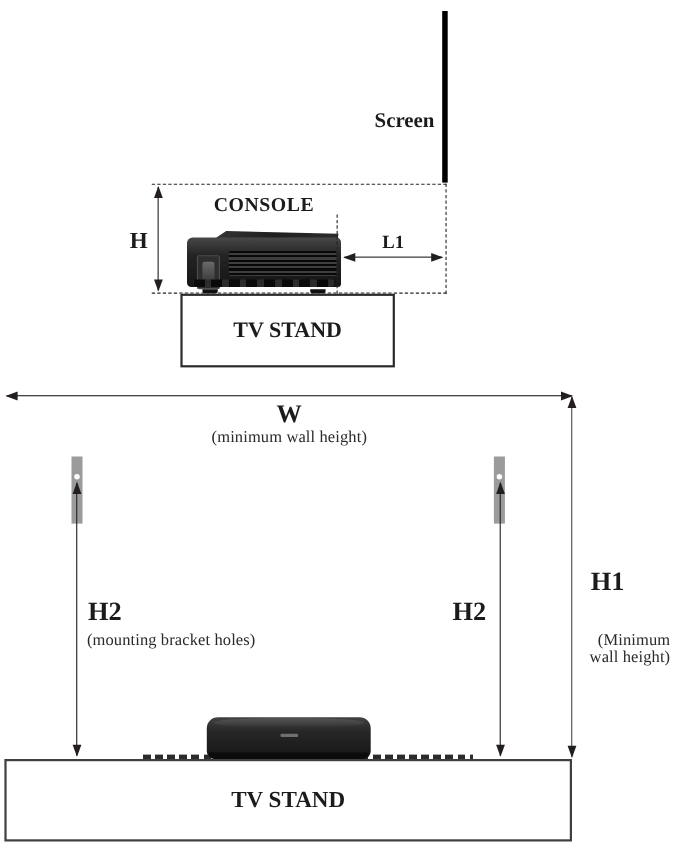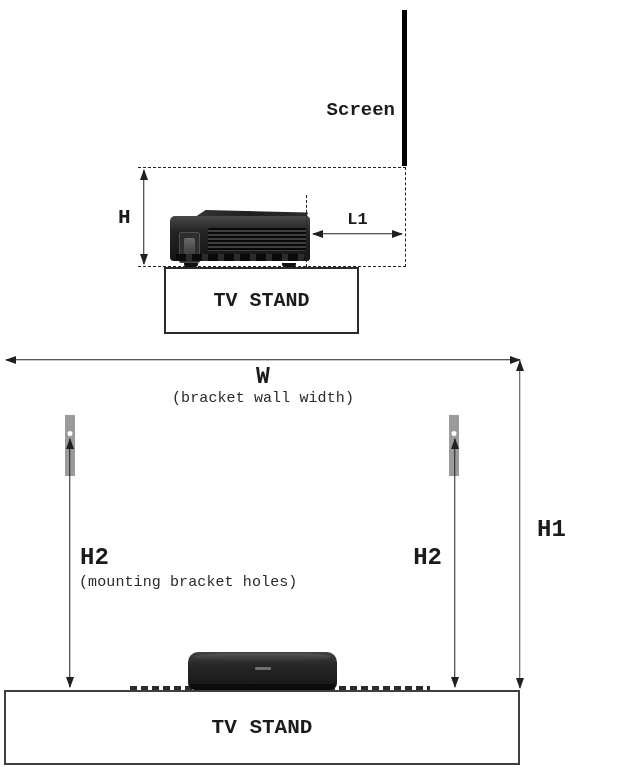--- a/index.html
+++ b/index.html
@@ -8,21 +8,21 @@
     --bracket: #9b9b9b;
     --text: #1b1b1b;
   }
   * { margin: 0; padding: 0; box-sizing: border-box; }
   html, body { background: #ffffff; }
   #stage {
     position: relative;
     width: 624px;
     height: 778px;
     background: #ffffff;
-    font-family: Liberation Mono, monospace;
+    font-family: Liberation Serif, serif;
     color: var(--text);
     overflow: hidden;
   }
   .abs { position: absolute; }
 
   
   .dim-big   { font-size: 23px; font-weight: 700; letter-spacing: 0.3px; color: var(--text); }
   .dim-mid   { font-size: 20px; font-weight: 700; color: var(--text); }
   .dim-small { font-size: 17px; font-weight: 700; color: var(--text); }
   .sub-label { font-size: 15px; font-weight: 400; color: #2a2a2a; letter-spacing: 0.1px; text-align: right; }
@@ -174,20 +174,21 @@
 
   <div class="abs console-box"></div>
 
   <div class="arrow-v" style="left:139px; top:169px; height:96px;">
     <span class="shaft"></span>
     <span class="head-top"></span>
     <span class="head-bot"></span>
   </div>
   <div class="abs dim-mid" style="left:118px; top:206px; font-size:21px;">H</div>
 
+  <div class="abs dim-small console-label">CONSOLE</div>
 
   <div class="abs proj-top">
     <div class="pt-topface"></div>
     <div class="pt-body">
       <div class="pt-panel">
         <div class="pt-panel-in"></div>
       </div>
       <div class="pt-grille"></div>
       <div class="pt-base"></div>
     </div>
@@ -206,21 +207,21 @@
   <div class="abs tv-stand-top">
     <span class="dim-mid">TV STAND</span>
   </div>
 
   <div class="arrow-h" style="left:5px; top:355px; width:516px;">
     <span class="shaft"></span>
     <span class="head-left"></span>
     <span class="head-right"></span>
   </div>
   <div class="abs dim-big w-label-wrap">W</div>
-  <div class="abs sub-label w-sub-wrap">(bracket wall width)</div>
+  <div class="abs sub-label w-sub-wrap">(minimum wall height)</div>
 
   <div class="arrow-v h1-line" style="height:329px;">
     <span class="shaft"></span>
     <span class="head-top"></span>
     <span class="head-bot"></span>
   </div>
 
   <div class="abs bracket" style="left:65px;">
     <span class="hole"></span>
   </div>
@@ -236,20 +237,24 @@
   <div class="arrow-v" style="left:450px; top:438px; height:250px;">
     <span class="shaft"></span>
     <span class="head-top"></span>
     <span class="head-bot"></span>
   </div>
 
   <div class="abs h2-left-label">H2</div>
   <div class="abs sub-label h2-left-sub">(mounting bracket holes)</div>
   <div class="abs h2-right-label">H2</div>
   <div class="abs h1-label">H1</div>
+  <div class="abs sub-label h1-sub">
+    <span>(Minimum</span>
+    <span>wall height)</span>
+  </div>
 
   <div class="abs stand-dashes"></div>
 
   <div class="abs proj-bot">
     <div class="pb-top"></div>
     <div class="pb-logo"></div>
     <div class="pb-base"></div>
   </div>
 
   <div class="abs tv-stand-bottom">

